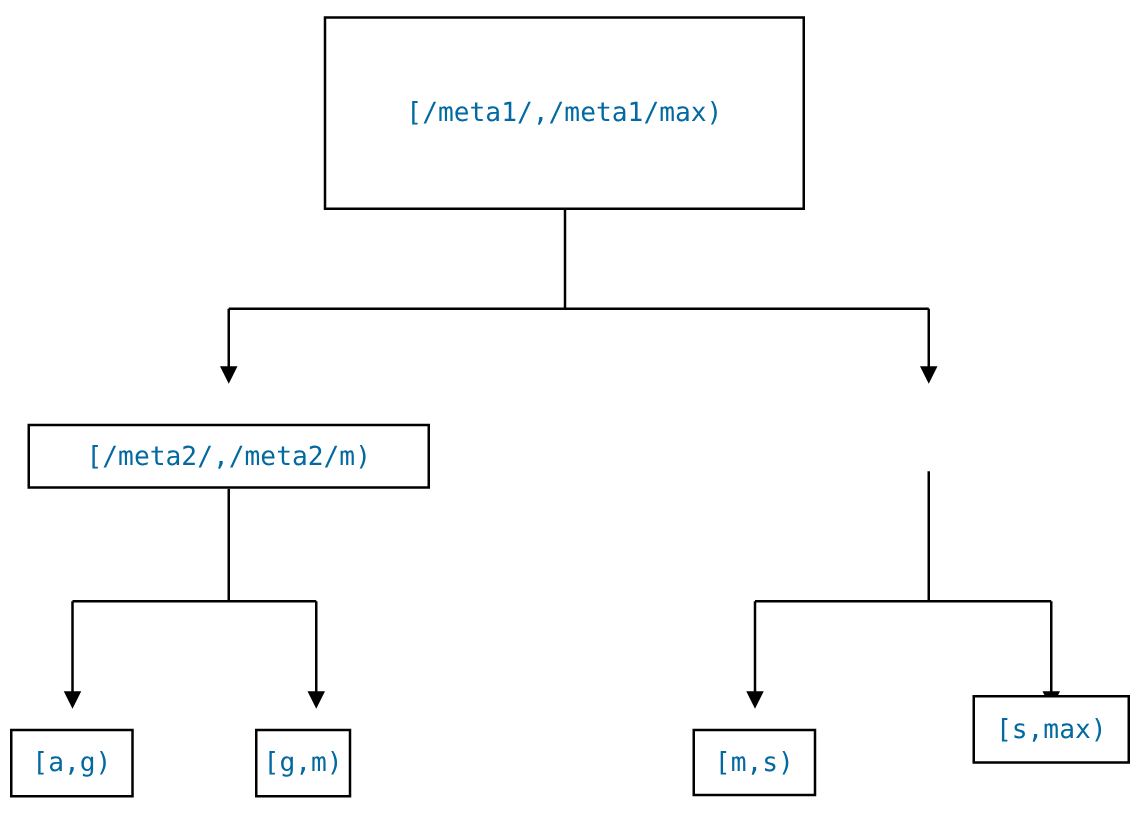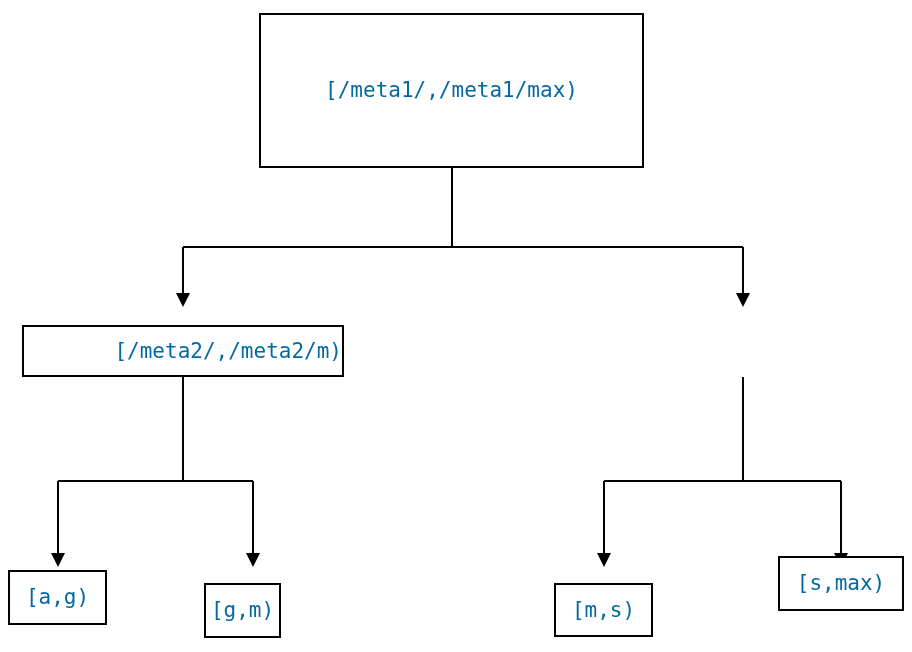--- a/index.html
+++ b/index.html
@@ -102,26 +102,26 @@
     <g>
       <path d="M841 481 L841 554"></path>
       <polygon points="834,553 848,553 841,567"></polygon>
     </g>
   </svg>
 
   <div class="node" style="left:259px; top:13px; width:385px; height:155px;">
     <span>[/meta1/,/meta1/max)</span>
   </div>
 
-  <div class="node" style="left:22px; top:325px; width:322px; height:52px;justify-content:flex-end;">
+  <div class="node" style="left:22px; top:339px; width:322px; height:52px;">
     <span>[/meta2/,/meta2/m)</span>
   </div>
 
 
-  <div class="node" style="left:8px; top:570px; width:99px; height:55px;">
+  <div class="node" style="left:8px; top:583px; width:99px; height:55px;">
     <span>[a,g)</span>
   </div>
 
   <div class="node" style="left:204px; top:583px; width:77px; height:55px;">
     <span>[g,m)</span>
   </div>
 
   <div class="node" style="left:554px; top:583px; width:99px; height:54px;">
     <span>[m,s)</span>
   </div>

